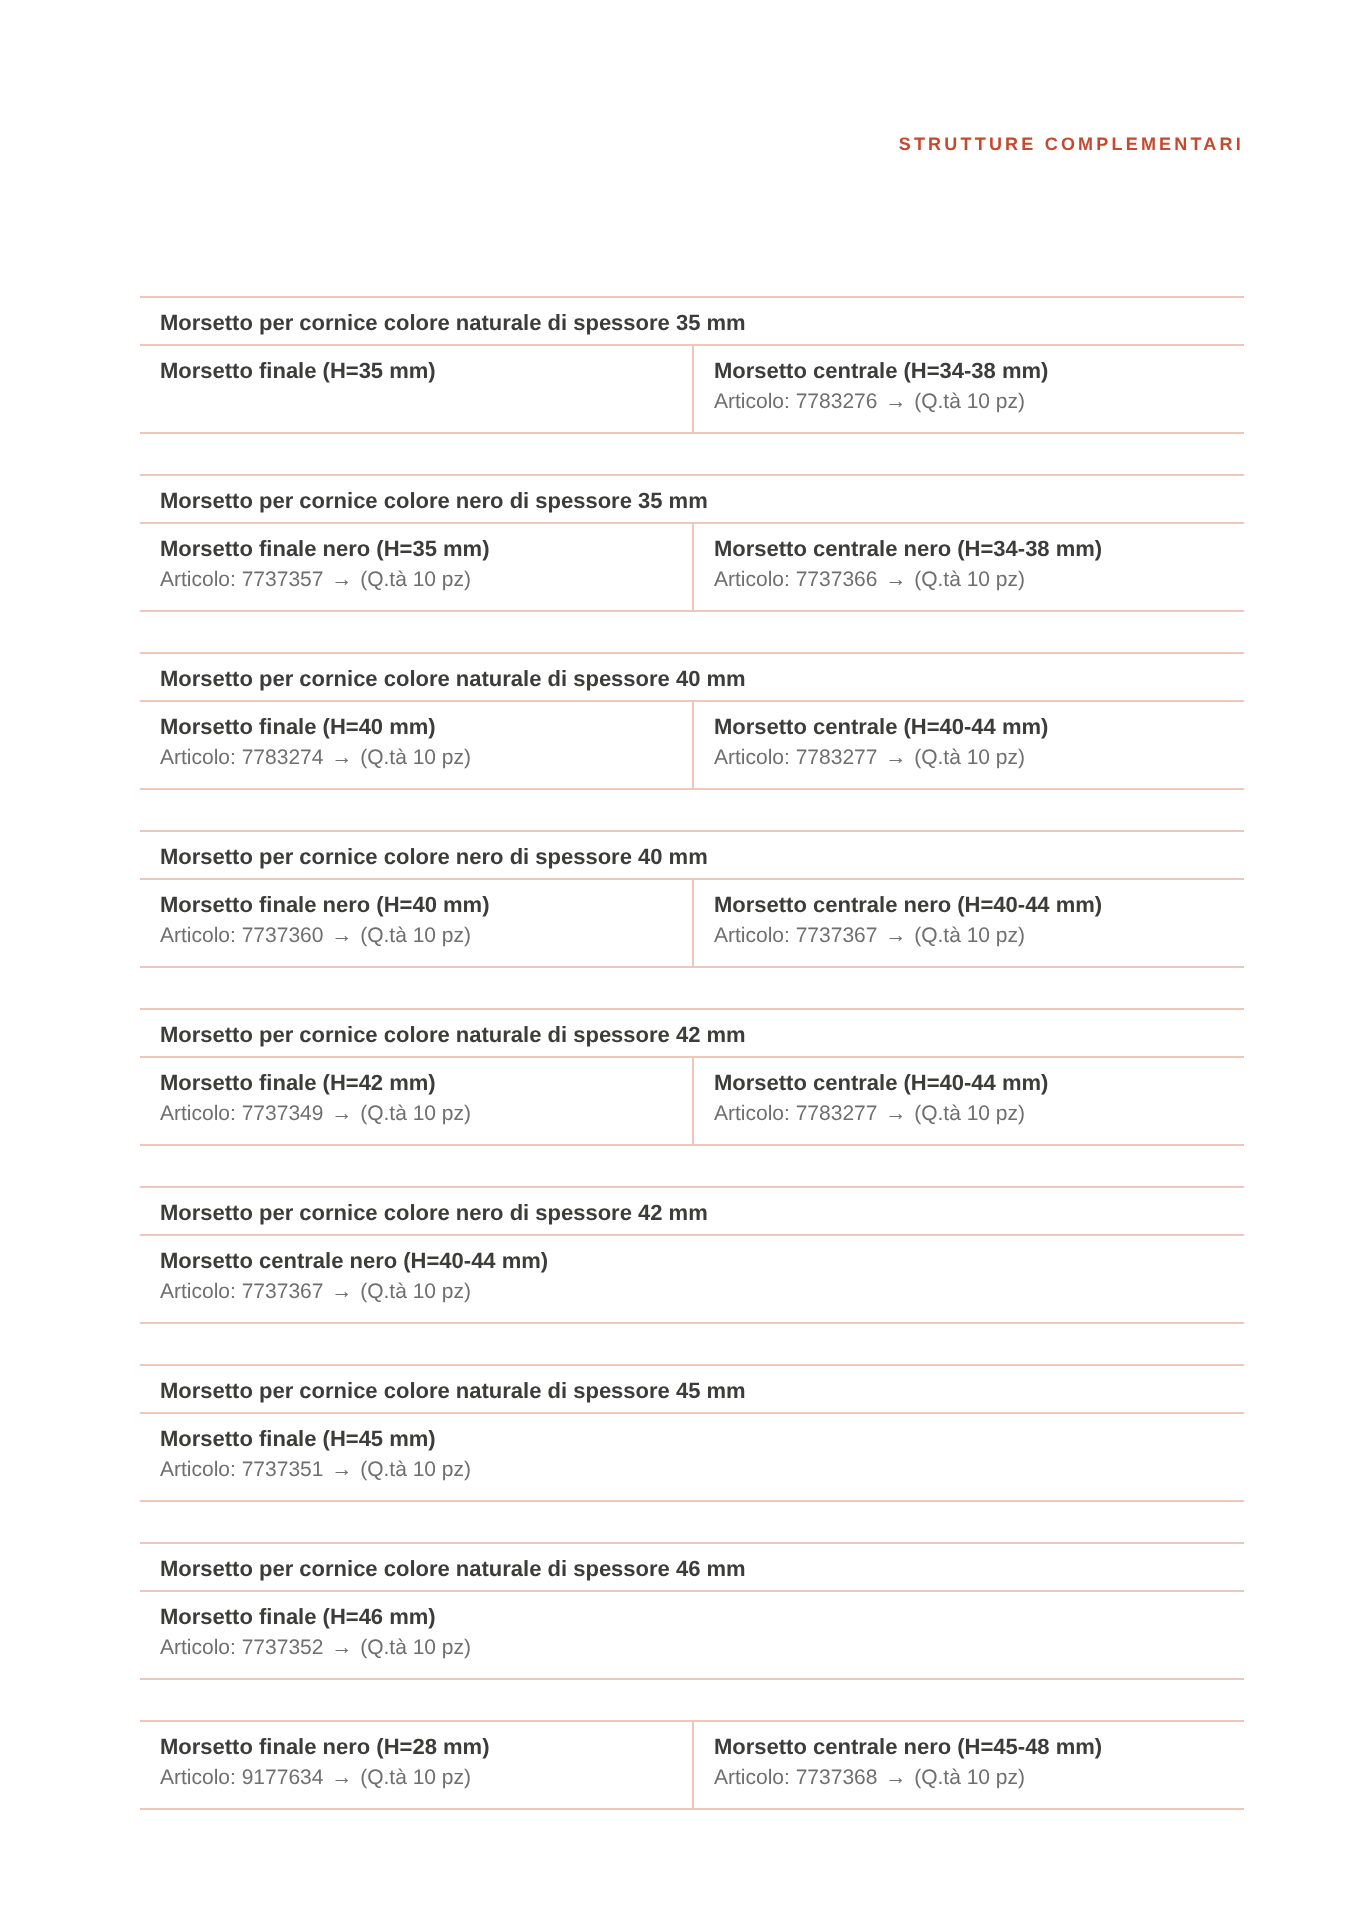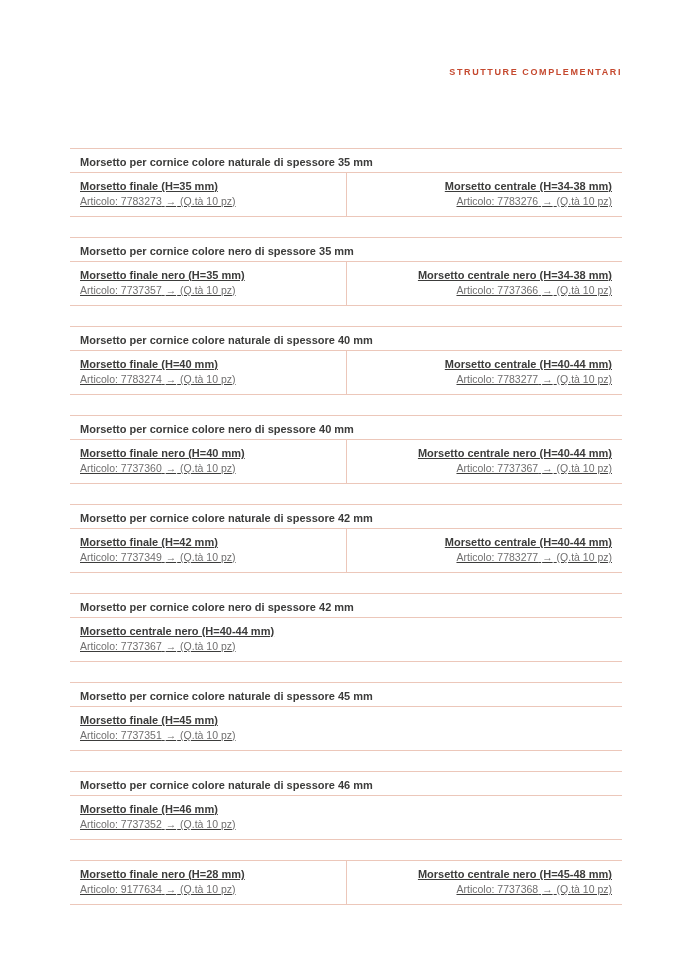--- a/index.html
+++ b/index.html
@@ -44,25 +44,23 @@
   }
   .section-body {
     display: flex;
     border-bottom: 1px solid #ecc7ba;
     min-height: 39px;
   }
   .cell {
     box-sizing: border-box;
     flex: 1 1 50%;
     padding: 7px 10px 8px 10px;
-    text-decoration: underline;
   }
   .cell + .cell {
     border-left: 1px solid #ecc7ba;
-    text-align: right;
   }
   .product-name {
     font-size: 11px;
     font-weight: bold;
     color: #3c3c3b;
     line-height: 13px;
   }
   .article-line {
     margin-top: 2px;
     font-size: 10.5px;
@@ -78,21 +76,20 @@
 <body>
 
 <div class="page-header">STRUTTURE COMPLEMENTARI</div>
 
 <div class="content">
   <div class="section">
     <div class="section-title">Morsetto per cornice colore naturale di spessore 35 mm</div>
     <div class="section-body">
   <div class="cell">
     <div class="product-name">Morsetto finale (H=35 mm)</div>
-    <div class="article-line"><span>Articolo: 7783273</span> <span class="arrow">→</span> <span>(Q.tà 10 pz)</span></div>
   </div>
 
   <div class="cell">
     <div class="product-name">Morsetto centrale (H=34-38 mm)</div>
     <div class="article-line"><span>Articolo: 7783276</span> <span class="arrow">→</span> <span>(Q.tà 10 pz)</span></div>
   </div>
 </div>
   </div>
 
   <div class="section">

